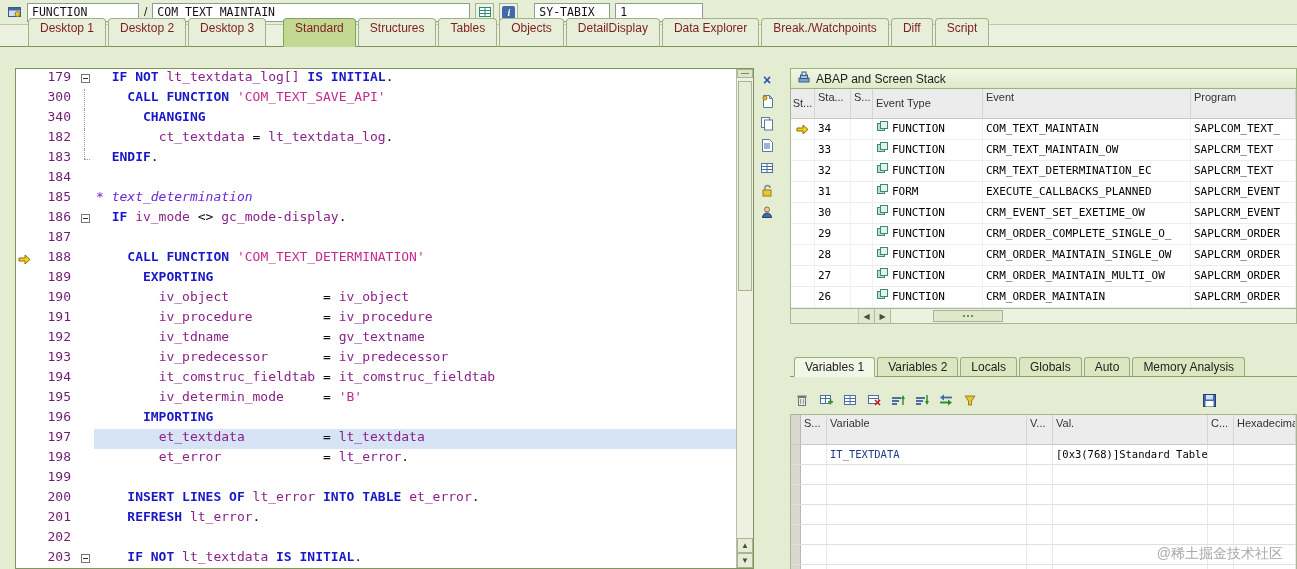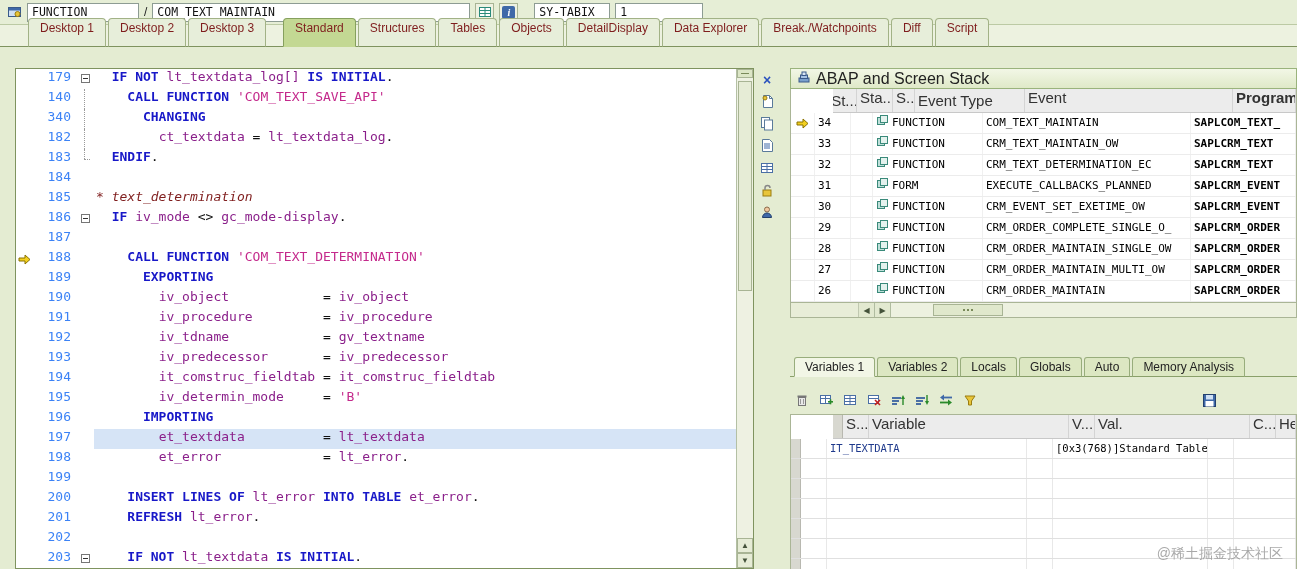--- a/index.html
+++ b/index.html
@@ -27,71 +27,71 @@
          border:1px solid #a2b286; border-bottom:1px solid #7f935f; border-radius:4px 4px 0 0;
          margin-right:2px; font-size:12px; color:#7f1d1d; white-space:nowrap; }
   .tab.active { background:#c3d893; border-color:#86a05e; border-bottom:1px solid #c3d893;margin-left:15px; }
 
   
   .editor { position:absolute; left:15px; top:68px; width:739px; height:501px; background:#fff;
             border:1px solid #7f935f; display:flex; }
   .code-lines { flex:1; overflow:hidden; }
   .code-row { display:flex; height:20px; line-height:20px; font:13px "DejaVu Sans Mono", monospace; }
   .bp-col { width:16px; display:flex; align-items:center; justify-content:center; flex:none; }
-  .num-col { width:44px; flex:none; text-align:right; padding-right:5px; color:#3b82f6; }
+  .num-col { width:44px; flex:none; text-align:right; padding-right:5px; color:#701a75; }
   .fold-col { width:18px; flex:none; position:relative; }
   .fold-box { width:9px; height:9px; border:1px solid #767676; background:#fff; margin:5px auto 0; position:relative; }
   .fold-box::after { content:""; position:absolute; left:1px; right:1px; top:3px; height:1px; background:#333; }
   .fold-col.f-line::before { content:""; position:absolute; left:8px; top:0; bottom:0; border-left:1px dotted #9a9a9a; }
   .fold-col.f-end::before { content:""; position:absolute; left:8px; top:0; height:10px; border-left:1px dotted #9a9a9a; }
   .fold-col.f-end::after { content:""; position:absolute; left:8px; top:10px; width:6px; border-top:1px dotted #9a9a9a; }
   .code-col { flex:1; overflow:hidden; white-space:pre; padding-left:2px; }
   .code-row.selected .code-col { background:#d6e4f6; }
   .tk-k { color:#1818c8; font-weight:bold; }
   .tk-i { color:#8a1f8a; }
   .tk-s { color:#c42a8c; }
-  .tk-c { color:#7f1d1d; font-style:italic; }
+  .tk-c { color:#6d28d9; font-style:italic; }
   .tk-p { color:#111; }
 
   
   .editor-scroll { width:17px; flex:none; border-left:1px solid #b4c0a4; background:#eef1e2;
                    display:flex; flex-direction:column; }
   .scr-split { height:9px; border:1px solid #a8b494; background:#dce6c6; position:relative; }
   .scr-split::after { content:""; position:absolute; left:3px; right:3px; top:3px; height:1px; background:#7a8a5a; }
   .scr-track { flex:1; position:relative; }
   .scr-thumb { position:absolute; left:1px; right:1px; top:3px; height:210px; background:#e6ecd6; border:1px solid #a8b494; }
   .scr-btn { height:15px; border:1px solid #a8b494; background:#e6ecd6; font-size:8px; color:#44523a;
              display:flex; align-items:center; justify-content:center; }
 
   
   .tool-strip { position:absolute; left:757px; top:70px; width:24px; display:flex; flex-direction:column; gap:3px; }
   .ts-btn { width:20px; height:19px; display:flex; align-items:center; justify-content:center; }
   .close-glyph { color:#2a52be; font-weight:bold; font-size:14px; line-height:14px; }
 
   
   .panel-title { height:21px; background:linear-gradient(#f2f7e6,#dfe9c8); border:1px solid #9ab37c;
-                 display:flex; align-items:center; gap:5px; padding:0 6px; font-size:16px; color:#222; }
-  .grid-header { display:flex; height:24px; background:#ececec; border-bottom:1px solid #c8c8c8;
-                 font-size:15px; color:#333;margin-left:42px; }
+                 display:flex; align-items:center; gap:5px; padding:0 6px; font-size:12px; color:#222; }
+  .grid-header { display:flex; height:30px; background:#ececec; border-bottom:1px solid #c8c8c8;
+                 font-size:11px; color:#333; }
   .grid-header > div { border-right:1px solid #d4d4d4; padding:0 3px; line-height:17px;
                        overflow:hidden; white-space:nowrap; }
 
   
   .stack-panel { position:absolute; left:790px; top:68px; width:507px; }
   .stack-table { border:1px solid #aab596; border-top:none; background:#fff; }
   .stack-row { display:flex; height:21px; background:#fff; border-bottom:1px solid #ececec;
                font:11px "DejaVu Sans Mono", monospace; color:#000; }
   .stack-row > div { border-right:1px solid #f0f0f0; padding:0 3px; line-height:20px;
                      overflow:hidden; white-space:nowrap; }
   .sc-st { width:24px; flex:none; display:flex; align-items:center; justify-content:center; }
   .sc-sta { width:36px; flex:none; }
   .sc-s { width:22px; flex:none; }
   .sc-type { width:110px; flex:none; display:flex; align-items:center; gap:4px; }
   .sc-event { width:208px; flex:none; }
-  .sc-prog { flex:1;font-weight:bold; }
+  .sc-prog { flex:1; }
   .hscroll { height:15px; background:#edf1e0; border:1px solid #aab596; border-top:none; display:flex; align-items:stretch; }
   .hs-lead { width:68px; flex:none; border-right:1px solid #c0c8b0; background:#e8edd8; }
   .hs-btn { width:16px; flex:none; border-right:1px solid #b0bca0; background:#e2e9d0; font-size:8px;
             color:#44523a; display:flex; align-items:center; justify-content:center; }
   .hs-track { flex:1; position:relative; }
   .hs-thumb { position:absolute; left:42px; width:70px; top:1px; bottom:1px; background:#e0e8cc;
               border:1px solid #a8b494; display:flex; align-items:center; justify-content:center; gap:2px; }
   .hs-dot { width:2px; height:2px; background:#7a8a5a; }
 
   
@@ -173,21 +173,21 @@
         <div class="code-row">
           <div class="bp-col"></div>
           <div class="num-col">179</div>
           <div class="fold-col f-box">
             <div class="fold-box"></div>
           </div>
           <div class="code-col"><span class="tk-p">  </span><span class="tk-k">IF</span><span class="tk-p"> </span><span class="tk-k">NOT</span><span class="tk-p"> </span><span class="tk-i">lt_textdata_log[]</span><span class="tk-p"> </span><span class="tk-k">IS</span><span class="tk-p"> </span><span class="tk-k">INITIAL</span><span class="tk-p">.</span></div>
         </div>
         <div class="code-row">
           <div class="bp-col"></div>
-          <div class="num-col">140</div>
+          <div class="num-col">300</div>
           <div class="fold-col f-line"></div>
           <div class="code-col"><span class="tk-p">    </span><span class="tk-k">CALL</span><span class="tk-p"> </span><span class="tk-k">FUNCTION</span><span class="tk-p"> </span><span class="tk-s">'COM_TEXT_SAVE_API'</span></div>
         </div>
         <div class="code-row">
           <div class="bp-col"></div>
           <div class="num-col">340</div>
           <div class="fold-col f-line"></div>
           <div class="code-col"><span class="tk-p">      </span><span class="tk-k">CHANGING</span></div>
         </div>
         <div class="code-row">

